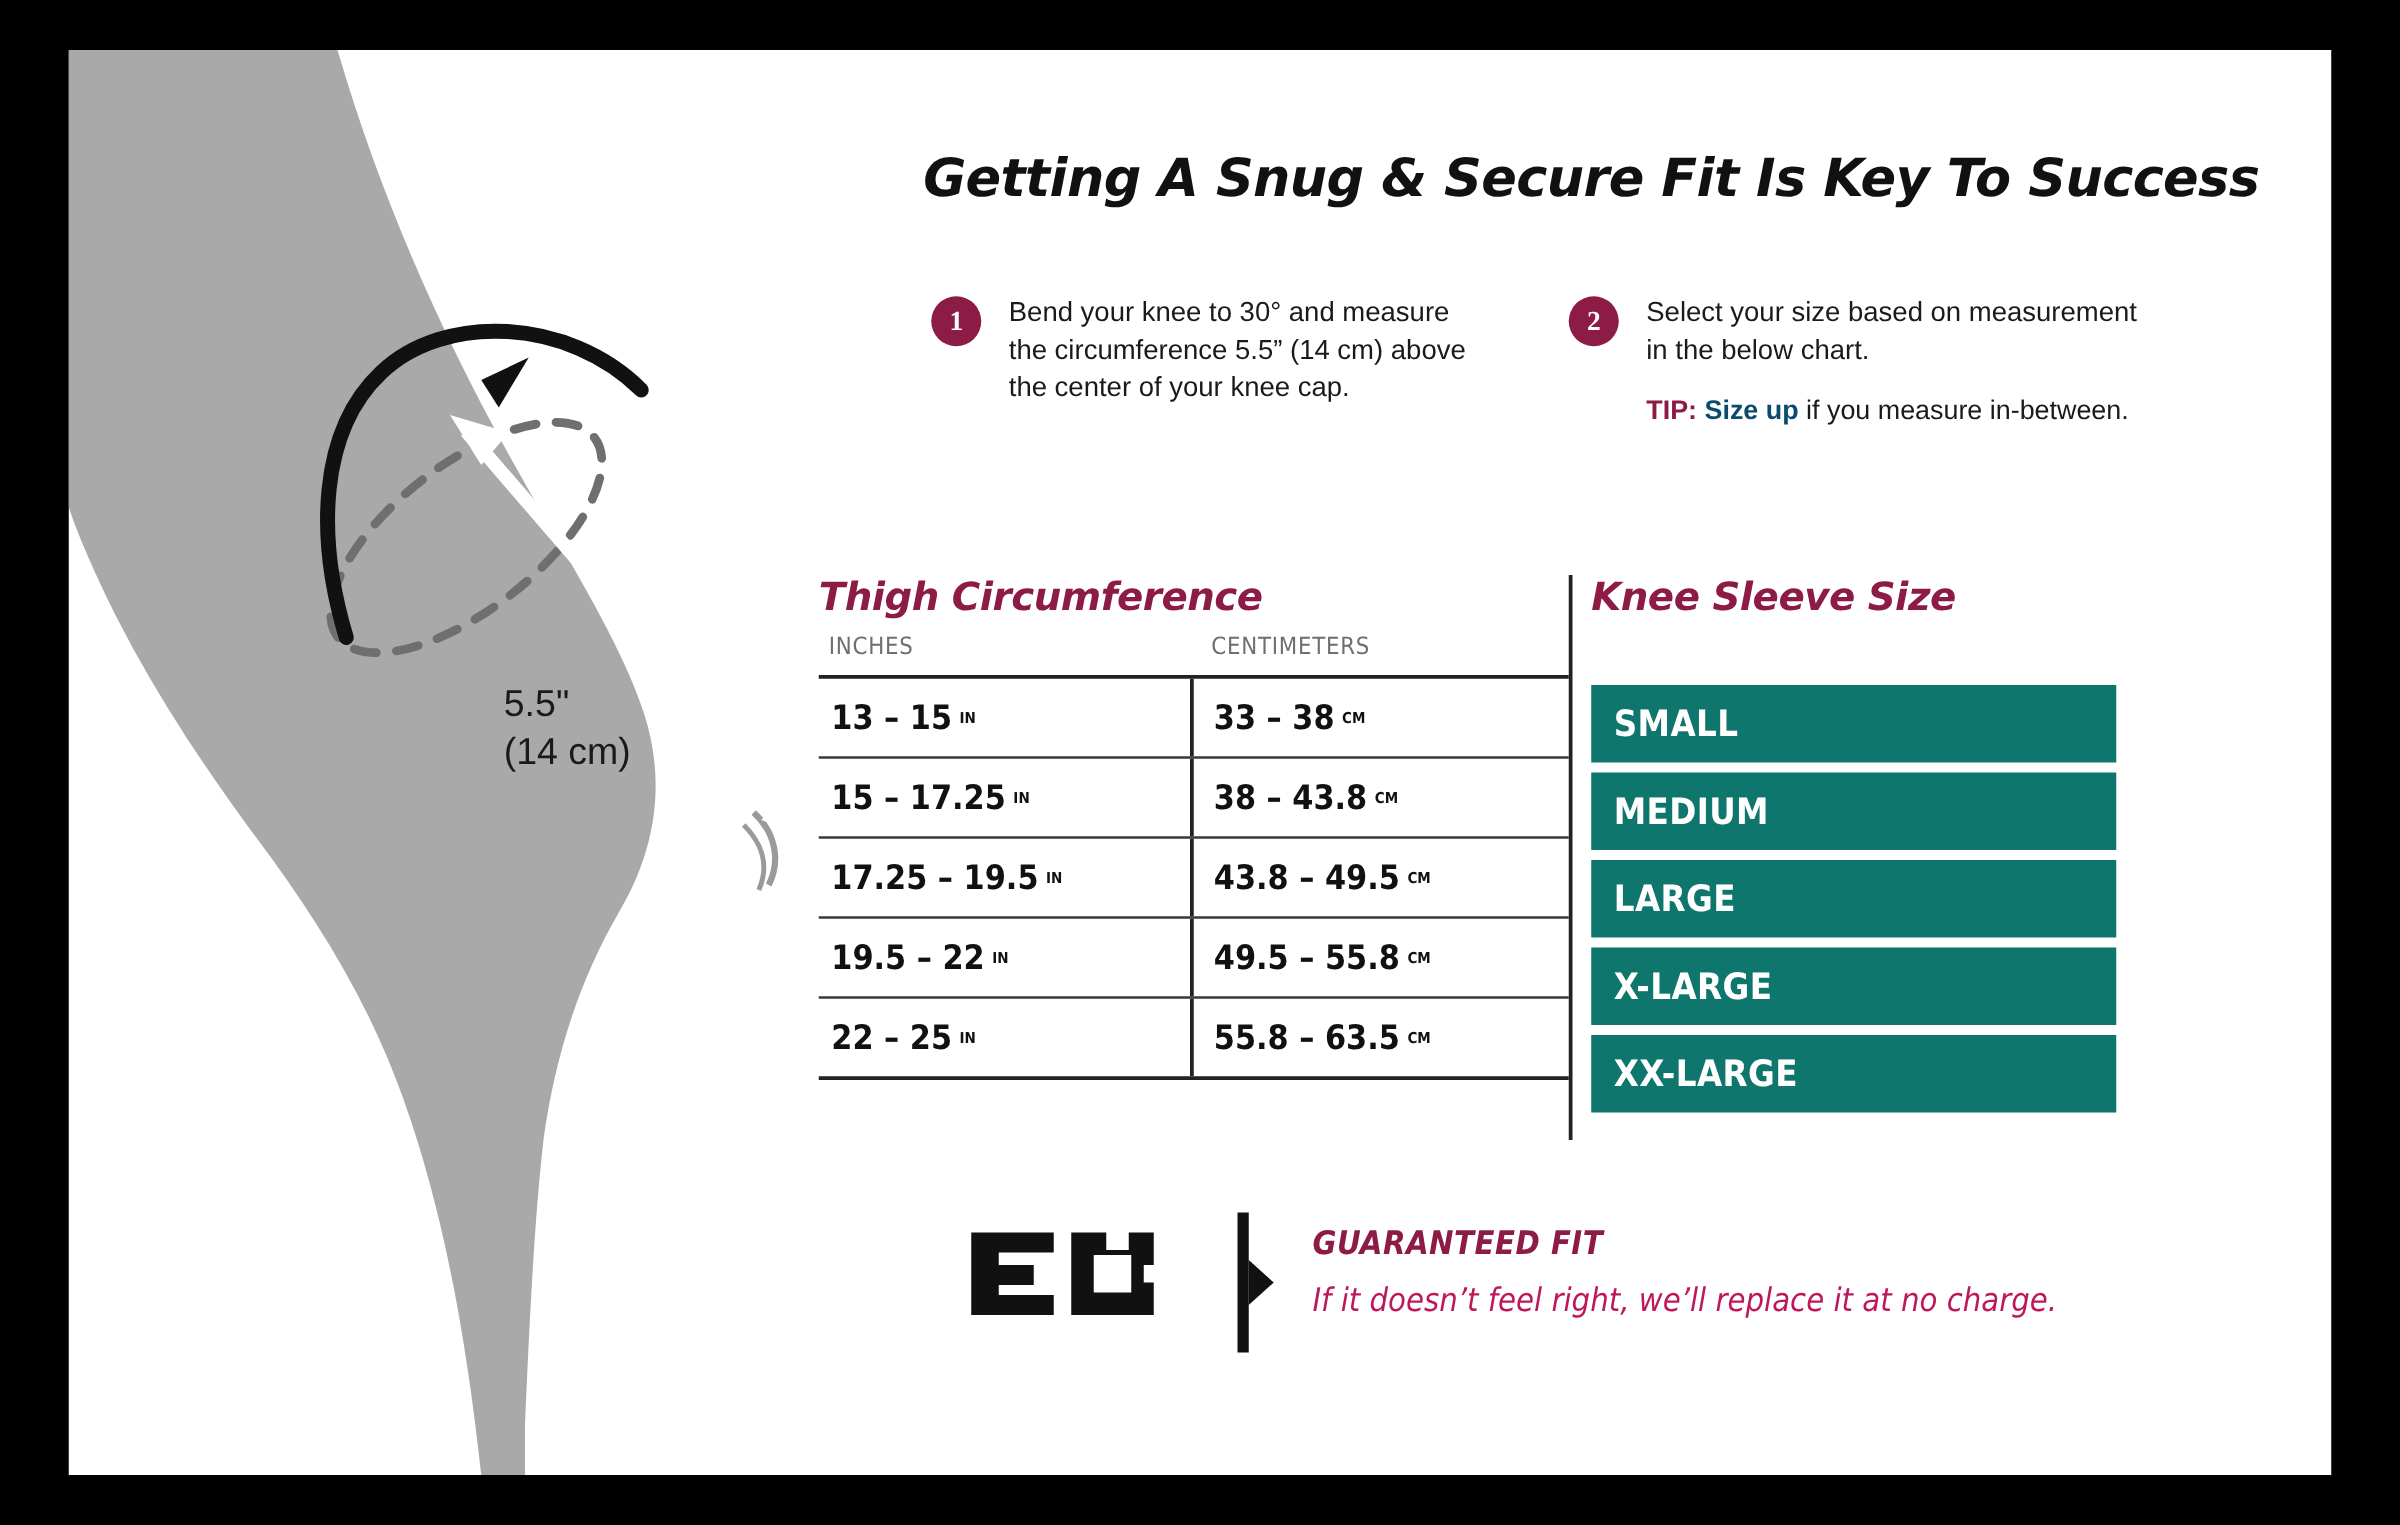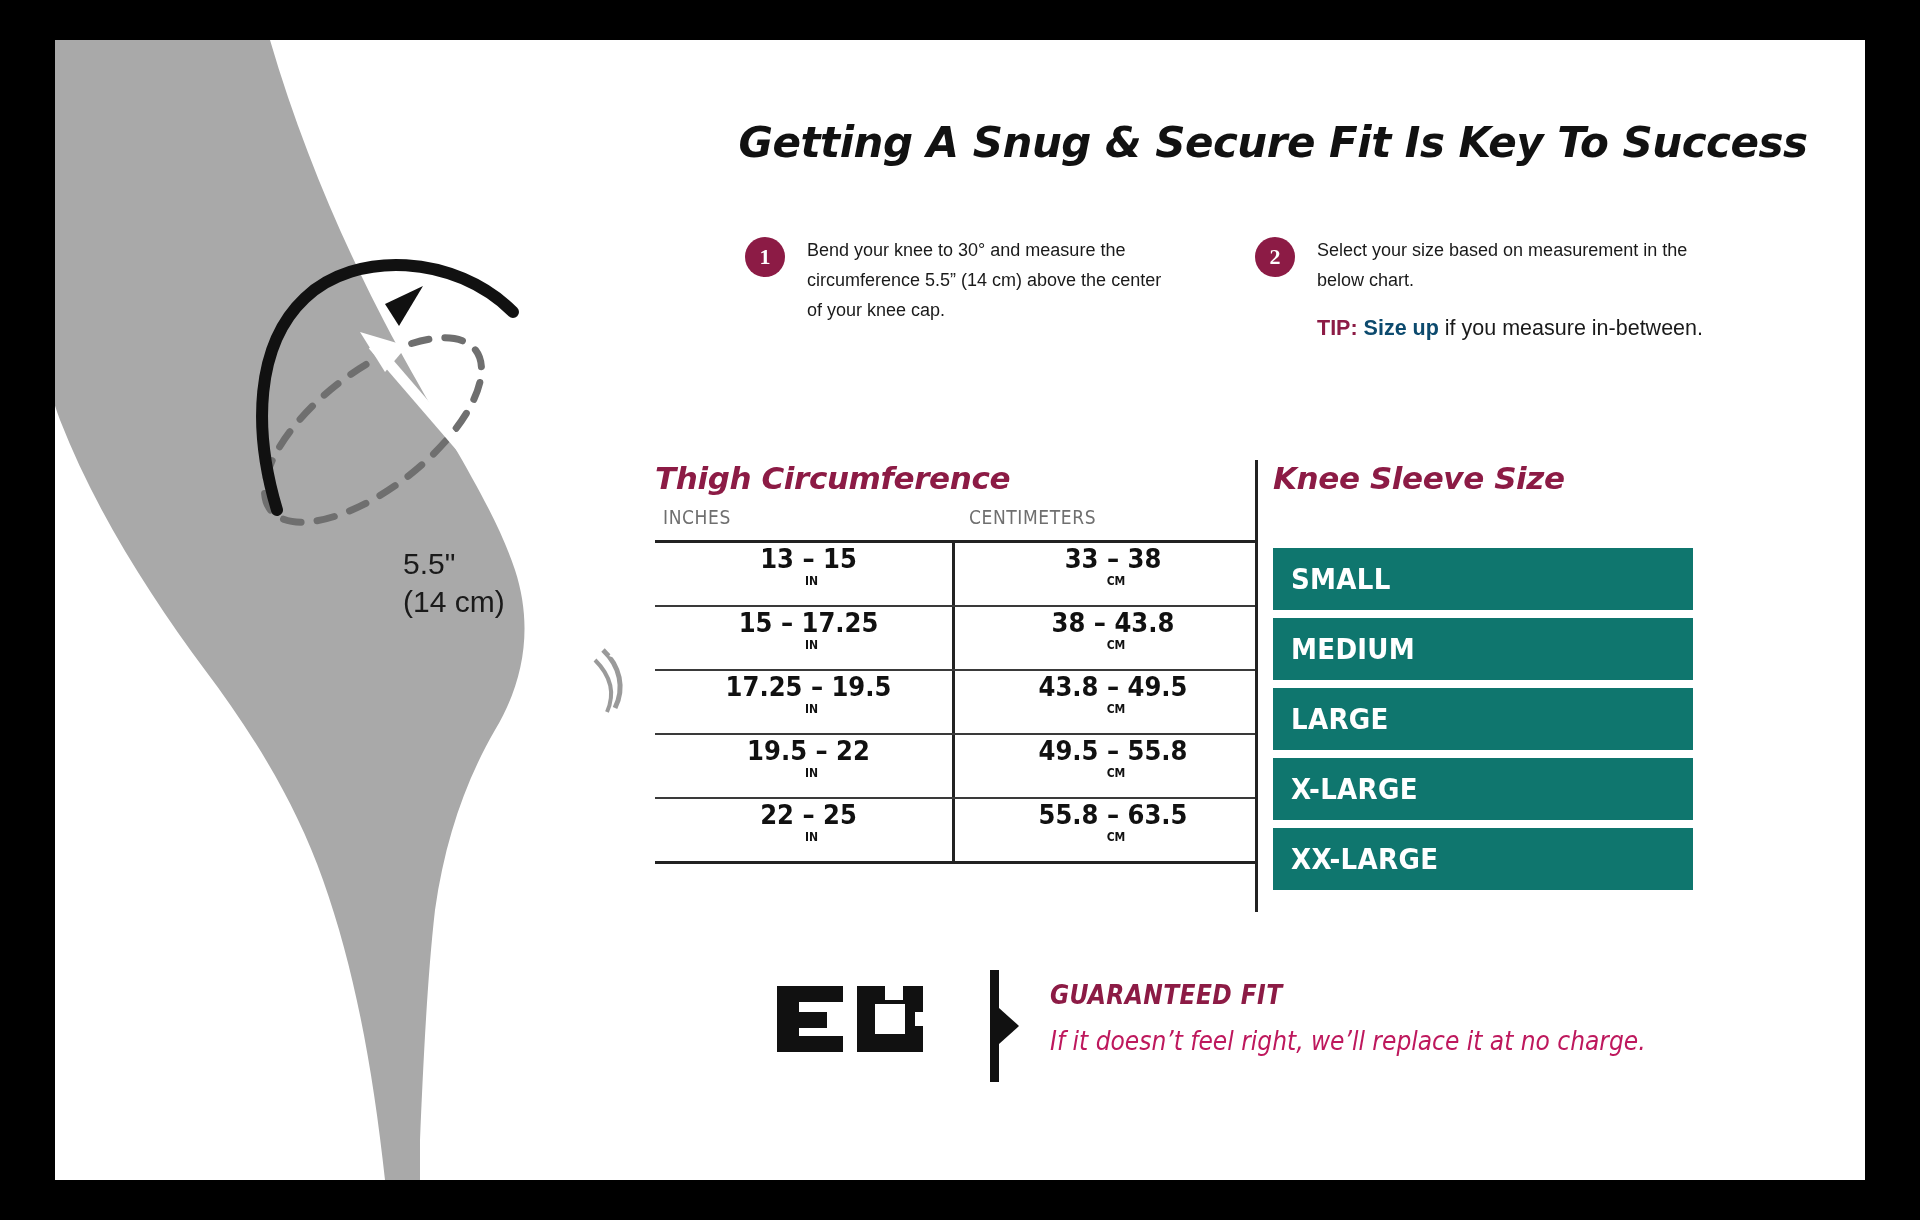--- a/index.html
+++ b/index.html
@@ -89,21 +89,21 @@
     background: #8c1b45;
     color: #ffffff;
     font-size: 22px;
     font-weight: bold;
     line-height: 40px;
     text-align: center;
     font-family: "Liberation Serif", serif;
   }
   .step-text {
     margin-left: 62px;
-    font-size: 18px;
+    font-size: 22px;
     line-height: 30px;
     color: #1a1a1a;
   }
   .tip {
     margin-left: 62px;
     margin-top: 18px;
     font-size: 21.5px;
     line-height: 30px;
     color: #1a1a1a;
   }
@@ -174,21 +174,20 @@
   .cell {
     box-sizing: border-box;
     display: flex;
     align-items: center;
     font-family: "DejaVu Sans Condensed", "DejaVu Sans", sans-serif;
     font-weight: bold;
     font-size: 27px;
     color: #111111;
     padding-left: 10px;
     white-space: nowrap;
-    flex-direction: column;
   }
   .cell.a { width: 300px; border-right: 3px solid #222222; }
   .cell.b { width: 300px; padding-left: 16px; }
   .cell .unit {
     font-size: 12px;
     font-weight: bold;
     margin-left: 6px;
     color: #111111;
   }
 

